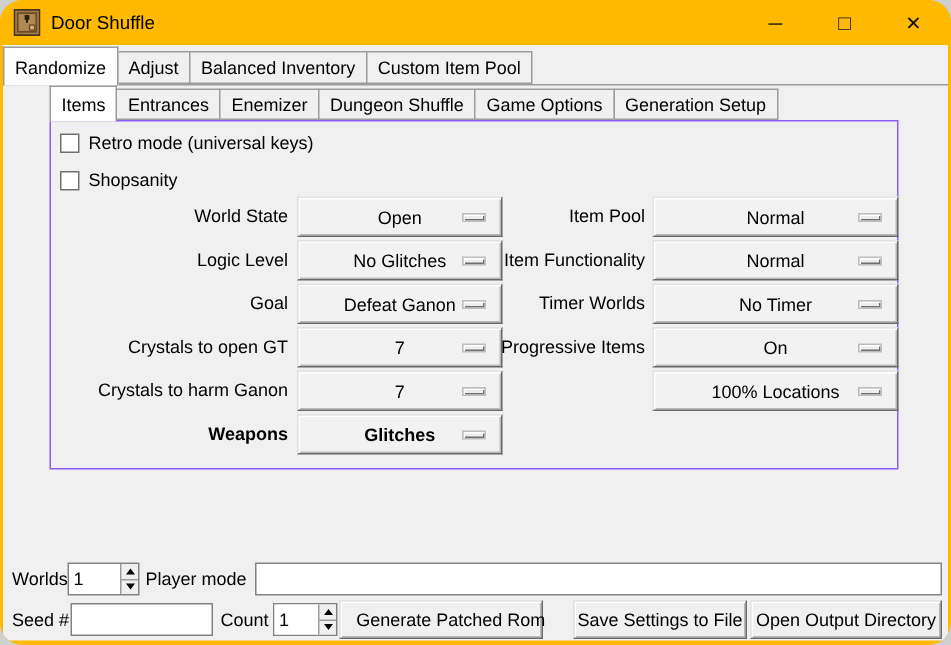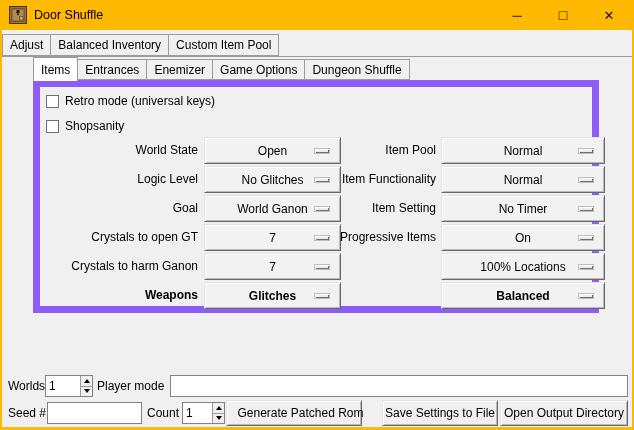--- a/index.html
+++ b/index.html
@@ -2,21 +2,21 @@
 <html><head>
 <meta charset="utf-8">
 <style>
   * { margin:0; padding:0; box-sizing:border-box; }
   html,body { background:#cfcfcf; }
   body { font-family:"Liberation Sans", sans-serif; }
 
   .window{
     position:relative; width:634px; height:430px;
     background:#ffb900; overflow:hidden;
-    font-size:12px; color:#000;
+    font-size:12px; color:#000;border-radius:15px;
   }
   .client{
     position:absolute; left:2px; top:30px; right:2px; bottom:3px;
     background:#f0f0f0;
   }
 
   
   .titlebar{ position:absolute; left:0; top:0; width:100%; height:30px; background:#ffb900; }
   .app-icon{ position:absolute; left:9px; top:6px; width:18px; height:18px; }
   .title-text{ position:absolute; left:34px; top:0; height:30px; line-height:30px; font-size:12.5px; color:#000; }
@@ -38,21 +38,21 @@
   .tabrow.sub  .tab{ height:21px; margin-bottom:1px; }
   .tab.active{ background:#fefefe; border-bottom:none; z-index:3; }
   .tabrow.main .tab.active{ height:26px; margin-bottom:0; }
   .tabrow.sub  .tab.active{ height:24px; margin-bottom:0; }
 
   .pane-line{ position:absolute; left:2px; right:2px; top:56px; border-top:1px solid #9c9c9c; z-index:2; }
 
   
   .items-frame{
     position:absolute; left:33px; top:80px; width:566px; height:233px;
-    background:#f0f0f0; border:7px solid #8b5cf6; z-index:2;
+    background:#f0f0f0; border:1px solid #8b5cf6; z-index:2;
   }
   .checkrow{ position:absolute; left:6px; height:14px; display:flex; align-items:center; }
   .checkbox{
     width:13px; height:13px; background:#fff;
     border:1px solid #707070; margin-right:6px;
   }
   .optrow{ position:absolute; left:0; width:100%; height:27px; }
   .rowlabel{ position:absolute; top:0; height:27px; line-height:27px; white-space:nowrap; }
   .rowlabel.l{ left:0;   width:158px; text-align:right; }
   .rowlabel.r{ left:210px; width:186px; text-align:right; }
@@ -117,31 +117,33 @@
     <div class="win-controls">
       <div class="win-btn">─</div>
       <div class="win-btn max">□</div>
       <div class="win-btn">✕</div>
     </div>
   </div>
 
   <div class="pane-line"></div>
 
   <div class="tabrow main">
+    <div class="tab active">Randomize</div>
     <div class="tab">Adjust</div>
     <div class="tab">Balanced Inventory</div>
     <div class="tab">Custom Item Pool</div>
   </div>
 
   <div class="tabrow sub">
     <div class="tab active">Items</div>
     <div class="tab">Entrances</div>
     <div class="tab">Enemizer</div>
+    <div class="tab">Dungeon Shuffle</div>
     <div class="tab">Game Options</div>
-    <div class="tab">Dungeon Shuffle</div>
+    <div class="tab">Generation Setup</div>
   </div>
 
   <div class="items-frame">
 
     <div class="checkrow" style="top:7px;">
       <div class="checkbox"></div>
       <span>Retro mode (universal keys)</span>
     </div>
     <div class="checkrow" style="top:32px;">
       <div class="checkbox"></div>
@@ -170,24 +172,24 @@
       <span class="rowlabel r">Item Functionality</span>
       <div class="optbtn r">
         <span>Normal</span>
         <span class="opt-indicator"></span>
       </div>
     </div>
 
     <div class="optrow" style="top:108px;">
       <span class="rowlabel l">Goal</span>
       <div class="optbtn l">
-        <span>World Ganon</span>
-        <span class="opt-indicator"></span>
-      </div>
-      <span class="rowlabel r">Item Setting</span>
+        <span>Defeat Ganon</span>
+        <span class="opt-indicator"></span>
+      </div>
+      <span class="rowlabel r">Timer Worlds</span>
       <div class="optbtn r">
         <span>No Timer</span>
         <span class="opt-indicator"></span>
       </div>
     </div>
 
     <div class="optrow" style="top:137px;">
       <span class="rowlabel l">Crystals to open GT</span>
       <div class="optbtn l">
         <span>7</span>
@@ -209,24 +211,20 @@
       <div class="optbtn r">
         <span>100% Locations</span>
         <span class="opt-indicator"></span>
       </div>
     </div>
 
     <div class="optrow" style="top:195px;font-weight:bold;">
       <span class="rowlabel l">Weapons</span>
       <div class="optbtn l">
         <span>Glitches</span>
-        <span class="opt-indicator"></span>
-      </div>
-      <div class="optbtn r">
-        <span>Balanced</span>
         <span class="opt-indicator"></span>
       </div>
     </div>
   </div>
 
   <span class="blabel" style="left:8px; top:375px;">Worlds</span>
   <div class="spin" style="left:45px; top:375px; width:48px;">
     <input value="1" style="">
     <div class="arrows">
       <div class="arrowbtn">

